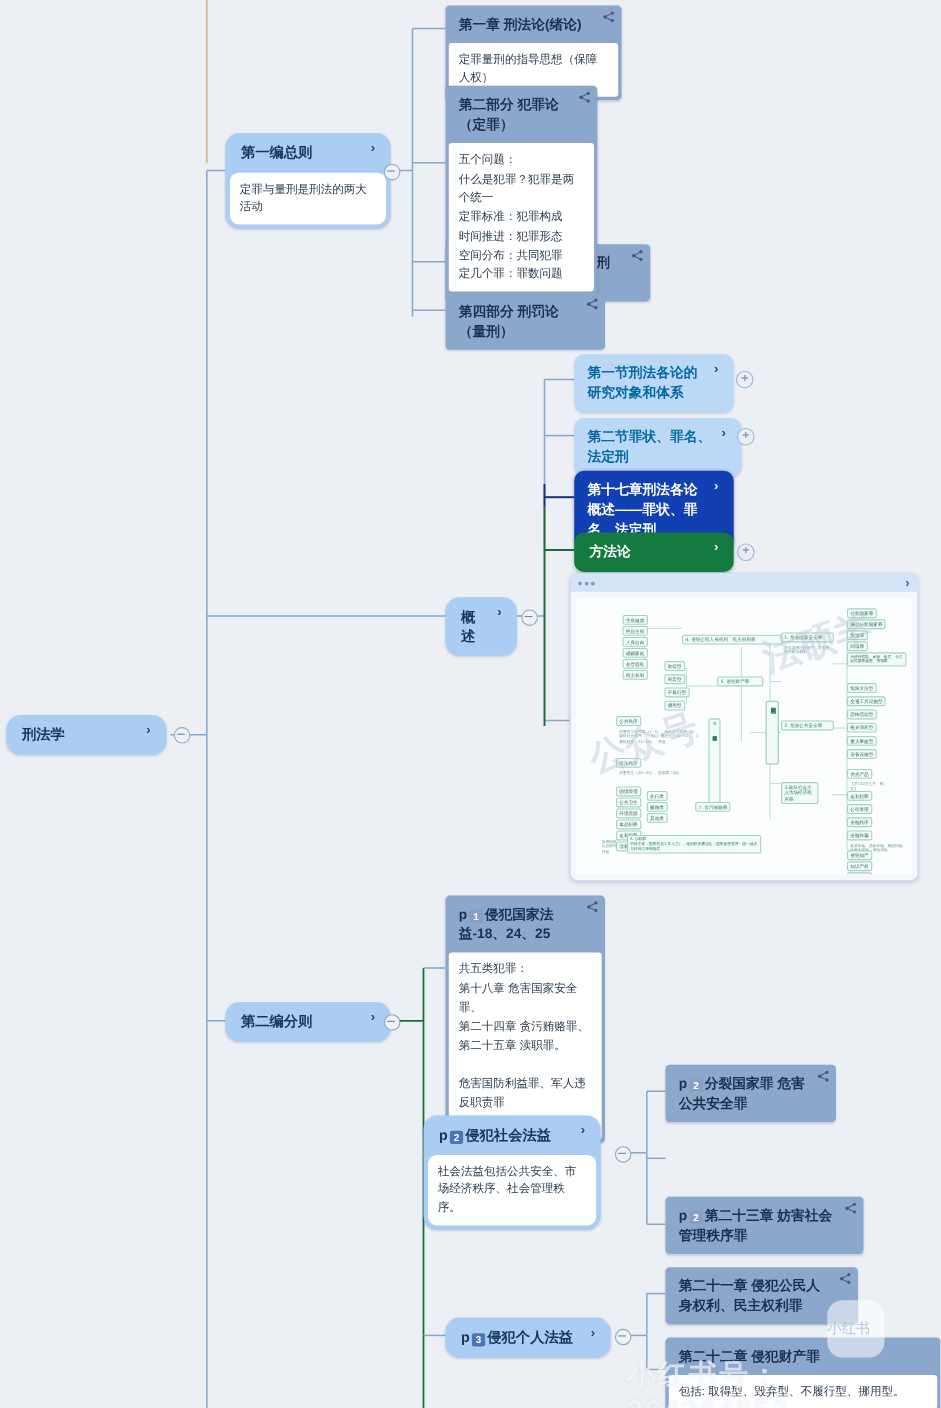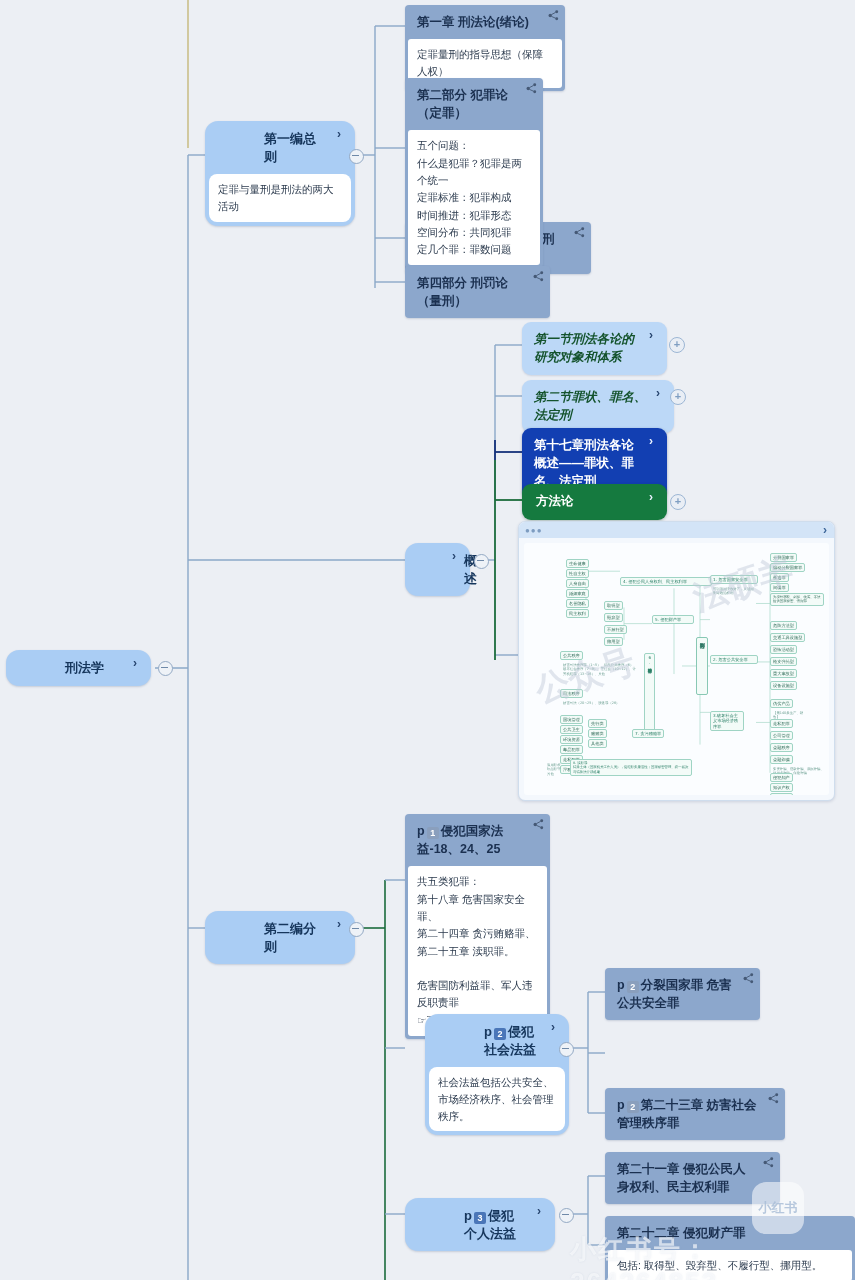--- a/index.html
+++ b/index.html
@@ -17,21 +17,21 @@
   .node .title{position:relative;box-sizing:border-box;}
   .node .body{position:relative;box-sizing:border-box;}
 
   
   .n-round{
     background:#aacdf4;border-radius:13px;
     box-shadow:0 1px 2px rgba(60,80,120,.22);
   }
   .n-round .title{
     color:#16365c;font-weight:bold;font-size:13px;
-    padding:9px 30px 9px 14px;line-height:1.35;margin-left:45px;
+    padding:9px 30px 9px 14px;line-height:1.35;
   }
   .n-round .body{
     background:#ffffff;border-radius:8px;margin:0 4px 4px 4px;
     color:#2b3a4d;font-size:10.5px;line-height:1.6;padding:7px 9px;
   }
 
   
   .n-steel{
     background:#8ca7cc;border-radius:4px;
     box-shadow:0 1px 2px rgba(60,80,120,.20);
@@ -44,22 +44,22 @@
     background:#ffffff;border-radius:3px;margin:0 3px 3px 3px;
     color:#2b3a4d;font-size:10.5px;line-height:1.65;padding:7px 9px;white-space:pre-line;
   }
 
   
   .n-pale{
     background:#bcd8f7;border-radius:9px;
     box-shadow:0 1px 2px rgba(60,80,120,.18);
   }
   .n-pale .title{
-    color:#14532d;font-weight:bold;font-size:12.5px;
-    padding:9px 26px 9px 12px;line-height:1.4;font-style:italic;
+    color:#0369a1;font-weight:bold;font-size:12.5px;
+    padding:9px 26px 9px 12px;line-height:1.4;
   }
 
   
   .n-blue{
     background:#123fb2;border-radius:9px;
     box-shadow:0 1px 3px rgba(10,30,90,.35);
   }
   .n-blue .title{
     color:#ffffff;font-weight:bold;font-size:12.5px;
     padding:9px 26px 9px 12px;line-height:1.42;
@@ -132,21 +132,21 @@
 
   
   .wm-text{
     position:absolute;color:rgba(255,255,255,.62);font-weight:bold;
     font-size:26px;letter-spacing:2px;pointer-events:none;
     text-shadow:0 0 2px rgba(150,170,200,.25);
   }
   .wm-logo{
     position:absolute;width:52px;height:52px;border-radius:14px;
     background:rgba(255,255,255,.55);color:rgba(170,190,215,.85);
-    font-size:13px;font-weight:bold;text-align:center;line-height:52px;
+    font-size:13px;font-weight:normal;text-align:left;line-height:52px;
     pointer-events:none;
   }
   .wm-diag{
     position:absolute;color:rgba(190,200,215,.45);font-size:40px;font-weight:bold;
     transform:rotate(-18deg);pointer-events:none;
   }
 </style>
 </head>
 <body>
 
@@ -419,21 +419,21 @@
 危害国防利益罪、军人违反职责罪
 ☞不考</div>
     <svg class="share" viewBox="0 0 12 12">
       <circle cx="9.5" cy="2" r="1.6" fill="#2b3c55"></circle>
         <circle cx="9.5" cy="9.5" r="1.6" fill="#2b3c55"></circle>
       <circle cx="2.4" cy="6" r="1.8" fill="#2b3c55"></circle>
       <path d="M3.6 5.1 L8.3 2.6 M3.6 6.9 L8.3 9" stroke="#2b3c55" stroke-width="1" fill="none"></path>
     </svg>
   </div>
 
-  <div class="node n-round" style="left:425px;top:1014px;width:144px;">
+  <div class="node n-round" style="left:385px;top:1014px;width:161px;">
     <div class="title"><span>p</span><span class="keycap">2</span><span>侵犯社会法益</span></div>
     <div class="body">社会法益包括公共安全、市场经济秩序、社会管理秩序。</div>
     <span class="chev">›</span>
   </div>
   <div class="collapse" style="left:559px;top:1042px;"></div>
 
   <div class="node n-steel" style="left:605px;top:968px;width:155px;">
     <div class="title"><span>p</span><span class="keycap">2</span><span>分裂国家罪 危害公共安全罪</span></div>
     <svg class="share" viewBox="0 0 12 12">
       <circle cx="9.5" cy="2" r="1.6" fill="#2b3c55"></circle>

